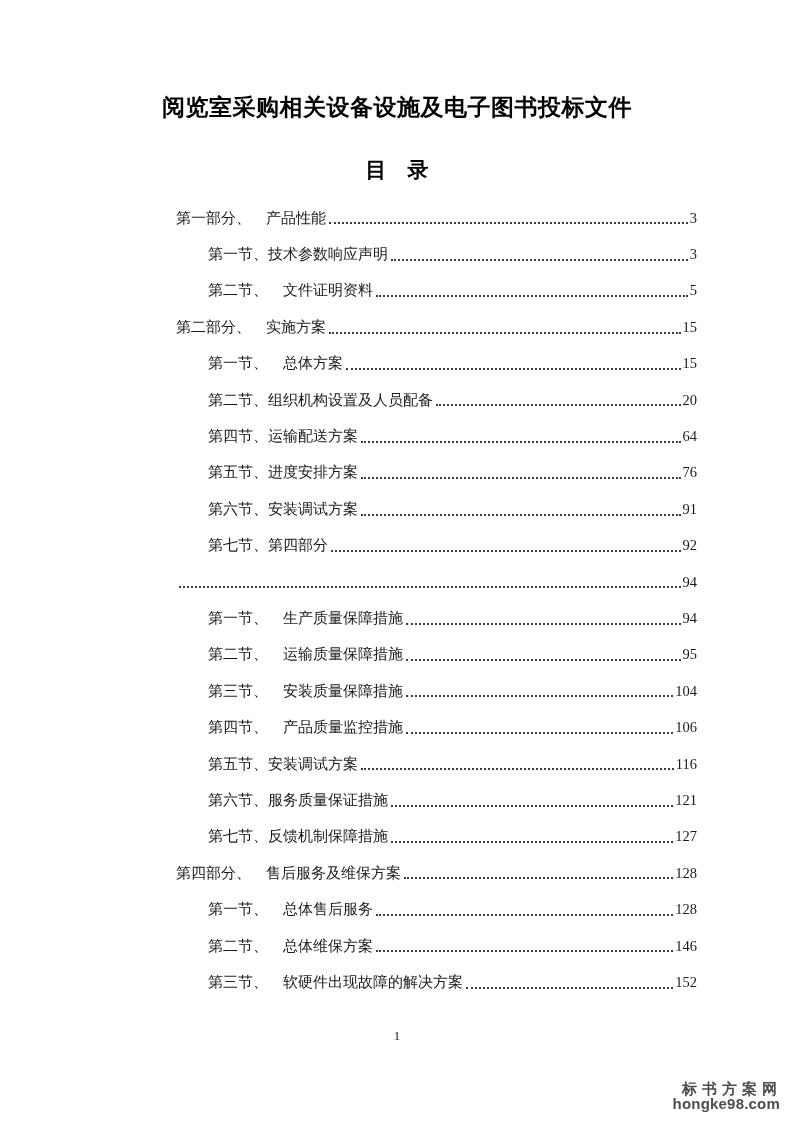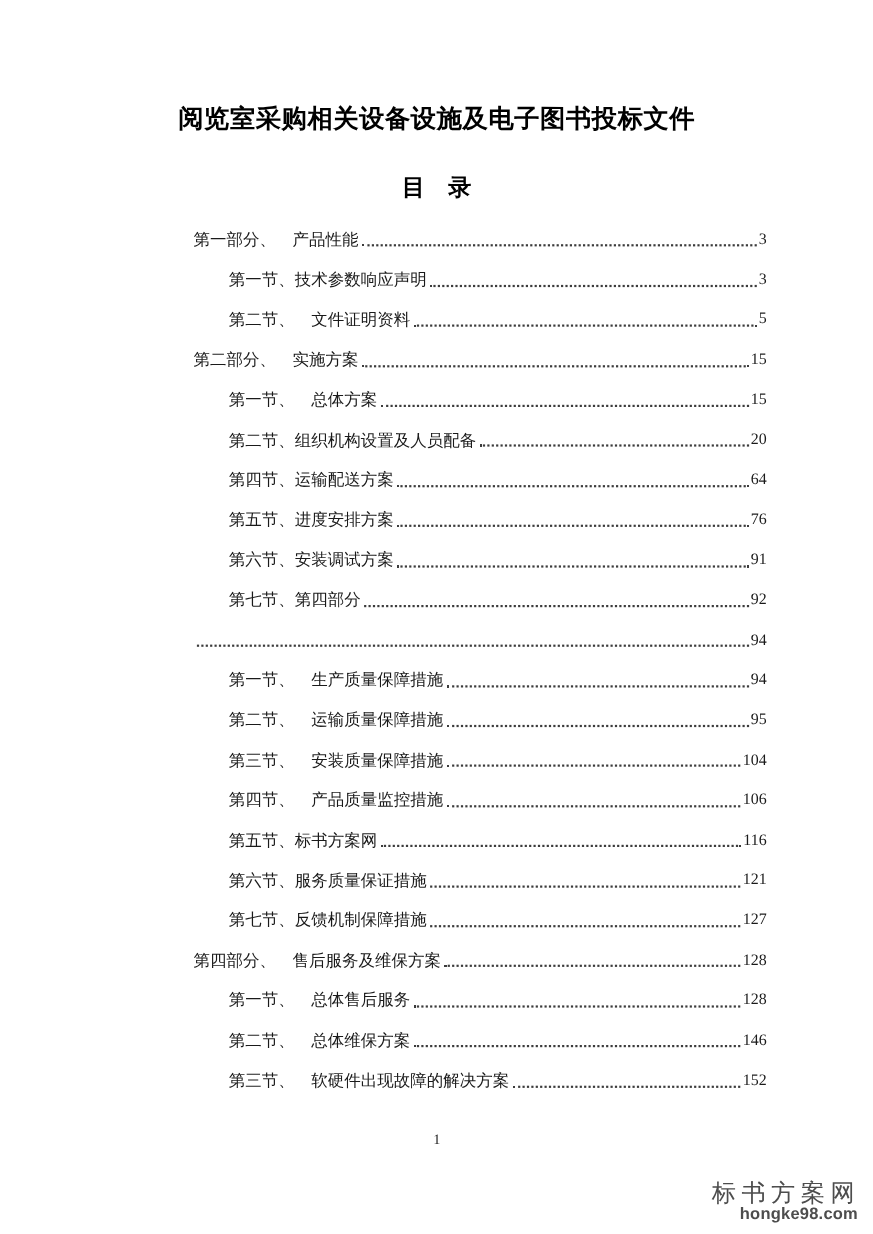--- a/index.html
+++ b/index.html
@@ -69,22 +69,22 @@
   }
   .watermark {
     position: absolute;
     right: 14px;
     bottom: 10px;
     text-align: right;
     font-family: "Liberation Sans", sans-serif;
     line-height: 1.05;
   }
   .watermark .wm-name {
-    font-size: 22px;
-    font-weight: normal;
+    font-size: 15px;
+    font-weight: bold;
     letter-spacing: 5px;
     margin-right: -2px;
   }
   .watermark .wm-url {
     font-size: 15px;
     font-weight: bold;
     letter-spacing: 0.2px;
   }
 </style>
 </head>
@@ -182,21 +182,21 @@
         <span class="toc-page">104</span>
       </div>
 
       <div class="toc-row level-2">
         <span class="toc-label">第四节、　产品质量监控措施</span>
         <span class="toc-leader"></span>
         <span class="toc-page">106</span>
       </div>
 
       <div class="toc-row level-2">
-        <span class="toc-label">第五节、标书方案网</span>
+        <span class="toc-label">第五节、安装调试方案</span>
         <span class="toc-leader"></span>
         <span class="toc-page">116</span>
       </div>
 
       <div class="toc-row level-2">
         <span class="toc-label">第六节、服务质量保证措施</span>
         <span class="toc-leader"></span>
         <span class="toc-page">121</span>
       </div>
 

